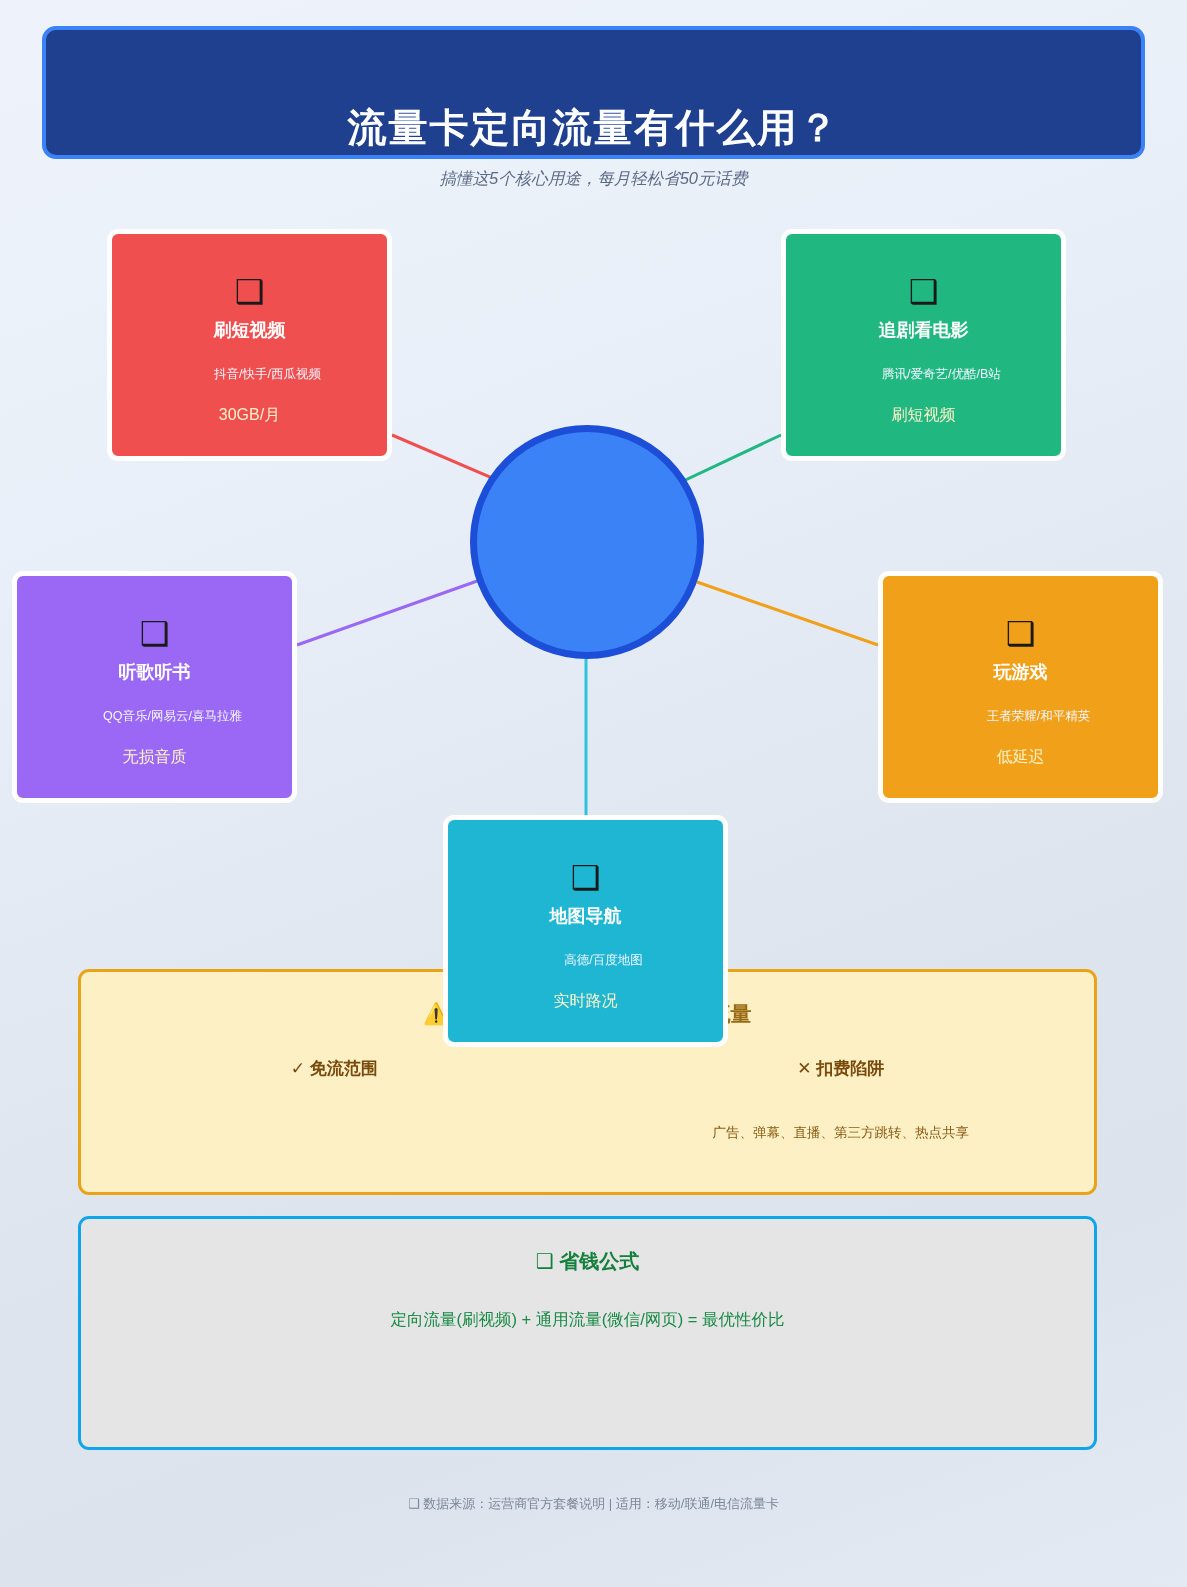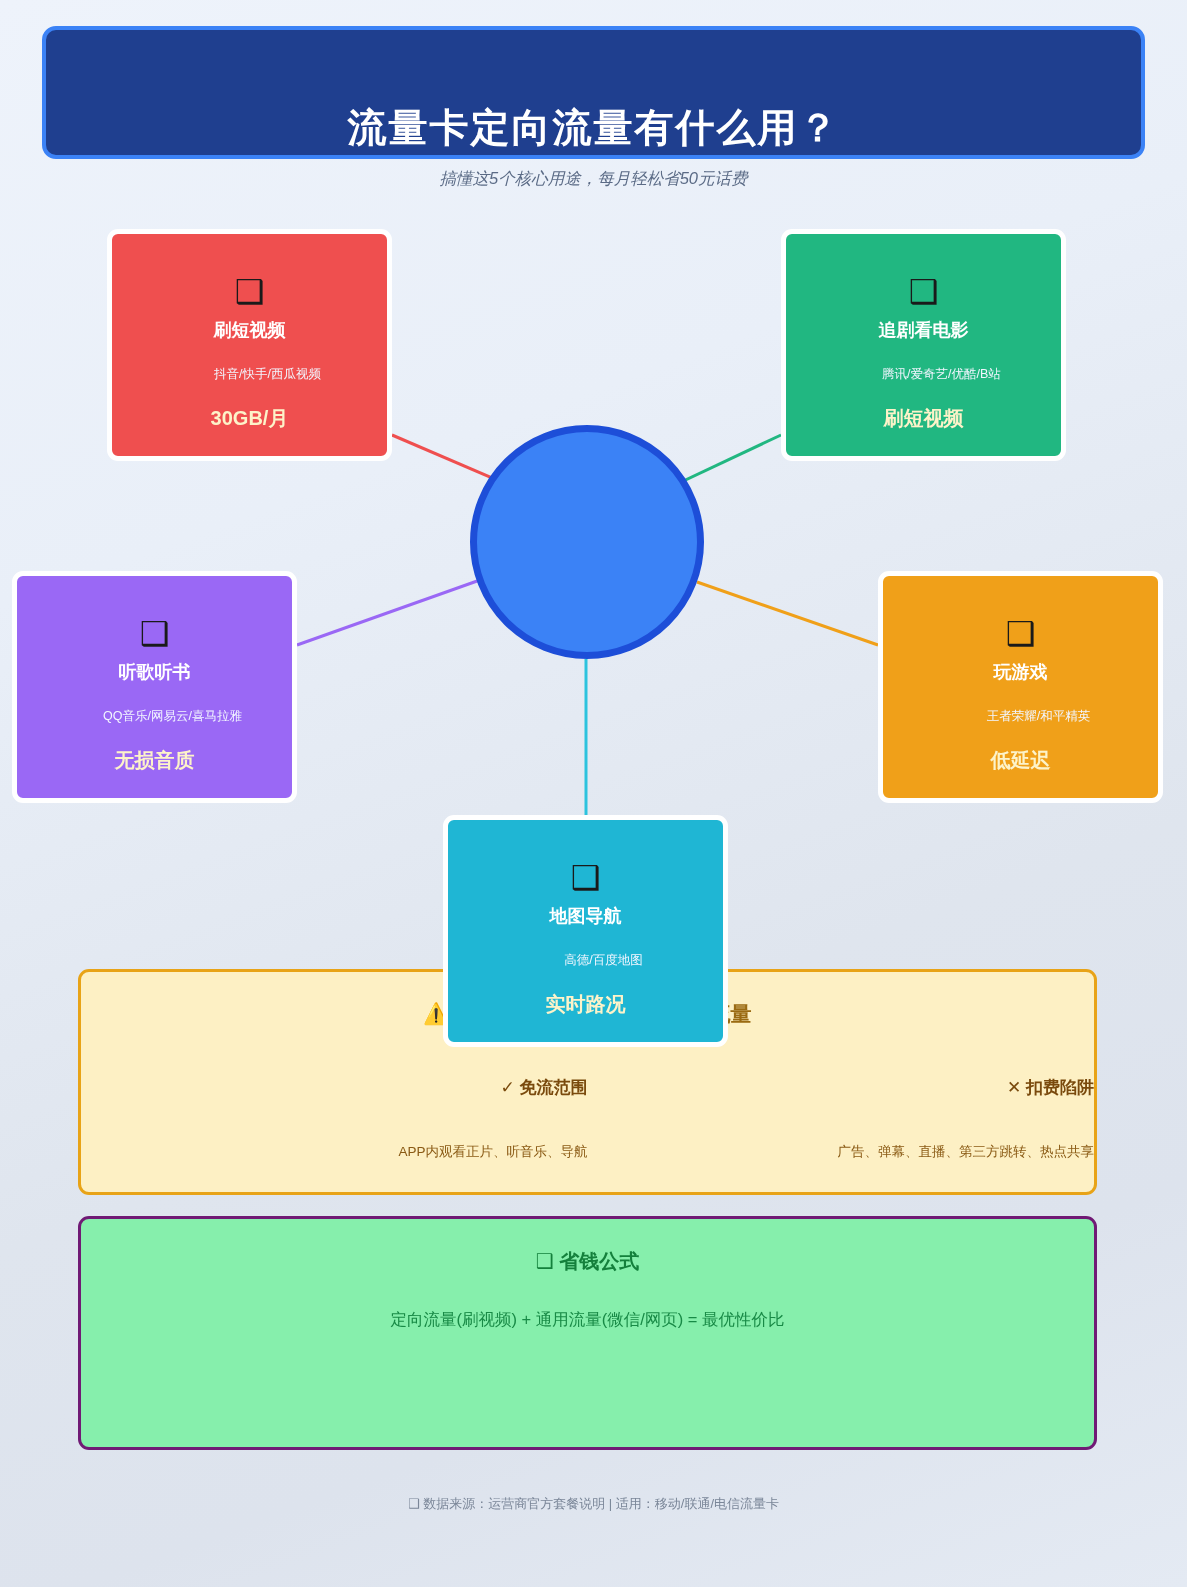--- a/index.html
+++ b/index.html
@@ -56,21 +56,21 @@
     color: #ffffff;
   }
   .card-icon {
     display: block;
     font-size: 33px; line-height: 40px;
     color: #1a1a1a;
     margin-bottom: 6px;
   }
   .card-title { display: block; font-size: 18px; font-weight: bold; margin-bottom: 24px; }
   .card-apps  { display: block; font-size: 12.5px; color: #f2f6ff; margin-bottom: 22px; padding-left: 36px; }
-  .card-tag   { display: block; font-size: 20px; font-weight: bold; color: #fdf3c9; }
+  .card-tag   { display: block; font-size: 16px; font-weight: normal; color: #fdf3c9; }
 
   #card-short-video { left: 107px;  top: 229px; width: 285px; height: 232px; background: #ef4f4f; }
   #card-drama       { left: 781px;  top: 229px; width: 285px; height: 232px; background: #21b781; }
   #card-music       { left: 12px;   top: 571px; width: 285px; height: 232px; background: #9a68f5; }
   #card-game        { left: 878px;  top: 571px; width: 285px; height: 232px; background: #f0a019; }
   #card-map         { left: 443px;  top: 815px; width: 285px; height: 232px; background: #1fb6d4; z-index: 6; }
 
   
   #warning-panel {
     position: absolute; left: 78px; top: 969px;
@@ -78,32 +78,32 @@
     background: #fdf0c4;
     border: 3px solid #e8a317;
     border-radius: 11px;
     z-index: 3;
   }
   #warning-heading {
     position: absolute; top: 28px; left: 0; width: 100%;
     text-align: center;
     font-size: 21px; font-weight: bold; color: #9a6a12;
   }
-  .warn-col { position: absolute; top: 104px; width: 50%; text-align: right; }
+  .warn-col { position: absolute; top: 85px; width: 50%; text-align: center; }
   #warn-col-free { left: 0; }
   #warn-col-trap { left: 50%; }
   .warn-col-title { font-size: 17px; font-weight: bold; color: #7a4a0d; }
   .warn-col-body  { margin-top: 44px; font-size: 13.5px; color: #8a5a14; }
 
   
   #formula-panel {
     position: absolute; left: 78px; top: 1216px;
     width: 1019px; height: 234px;
-    background: #86efac;
-    border: 3px solid #701a75;
+    background: #e5e5e5;
+    border: 3px solid #0ea5e9;
     border-radius: 11px;
   }
   #formula-title {
     position: absolute; top: 29px; left: 0; width: 100%;
     text-align: center;
     font-size: 20px; font-weight: bold; color: #14803c;
   }
   #formula-expression {
     position: absolute; top: 90px; left: 0; width: 100%;
     text-align: center;
@@ -175,21 +175,20 @@
   <span class="card-icon">❑</span>
   <span class="card-title">地图导航</span>
   <span class="card-apps">高德/百度地图</span>
   <span class="card-tag">实时路况</span>
 </div>
 
 <div id="warning-panel">
   <div id="warning-heading">⚠️ 重要提醒：定向流量 ≠ 通用流量</div>
   <div class="warn-col" id="warn-col-free">
     <div class="warn-col-title">✓ 免流范围</div>
-    <div class="warn-col-body">APP内观看正片、听音乐、导航</div>
   </div>
   <div class="warn-col" id="warn-col-trap">
     <div class="warn-col-title">✕ 扣费陷阱</div>
     <div class="warn-col-body">广告、弹幕、直播、第三方跳转、热点共享</div>
   </div>
 </div>
 
 <div id="formula-panel">
   <div id="formula-title">❑ 省钱公式</div>
   <div id="formula-expression">定向流量(刷视频) + 通用流量(微信/网页) = 最优性价比</div>

